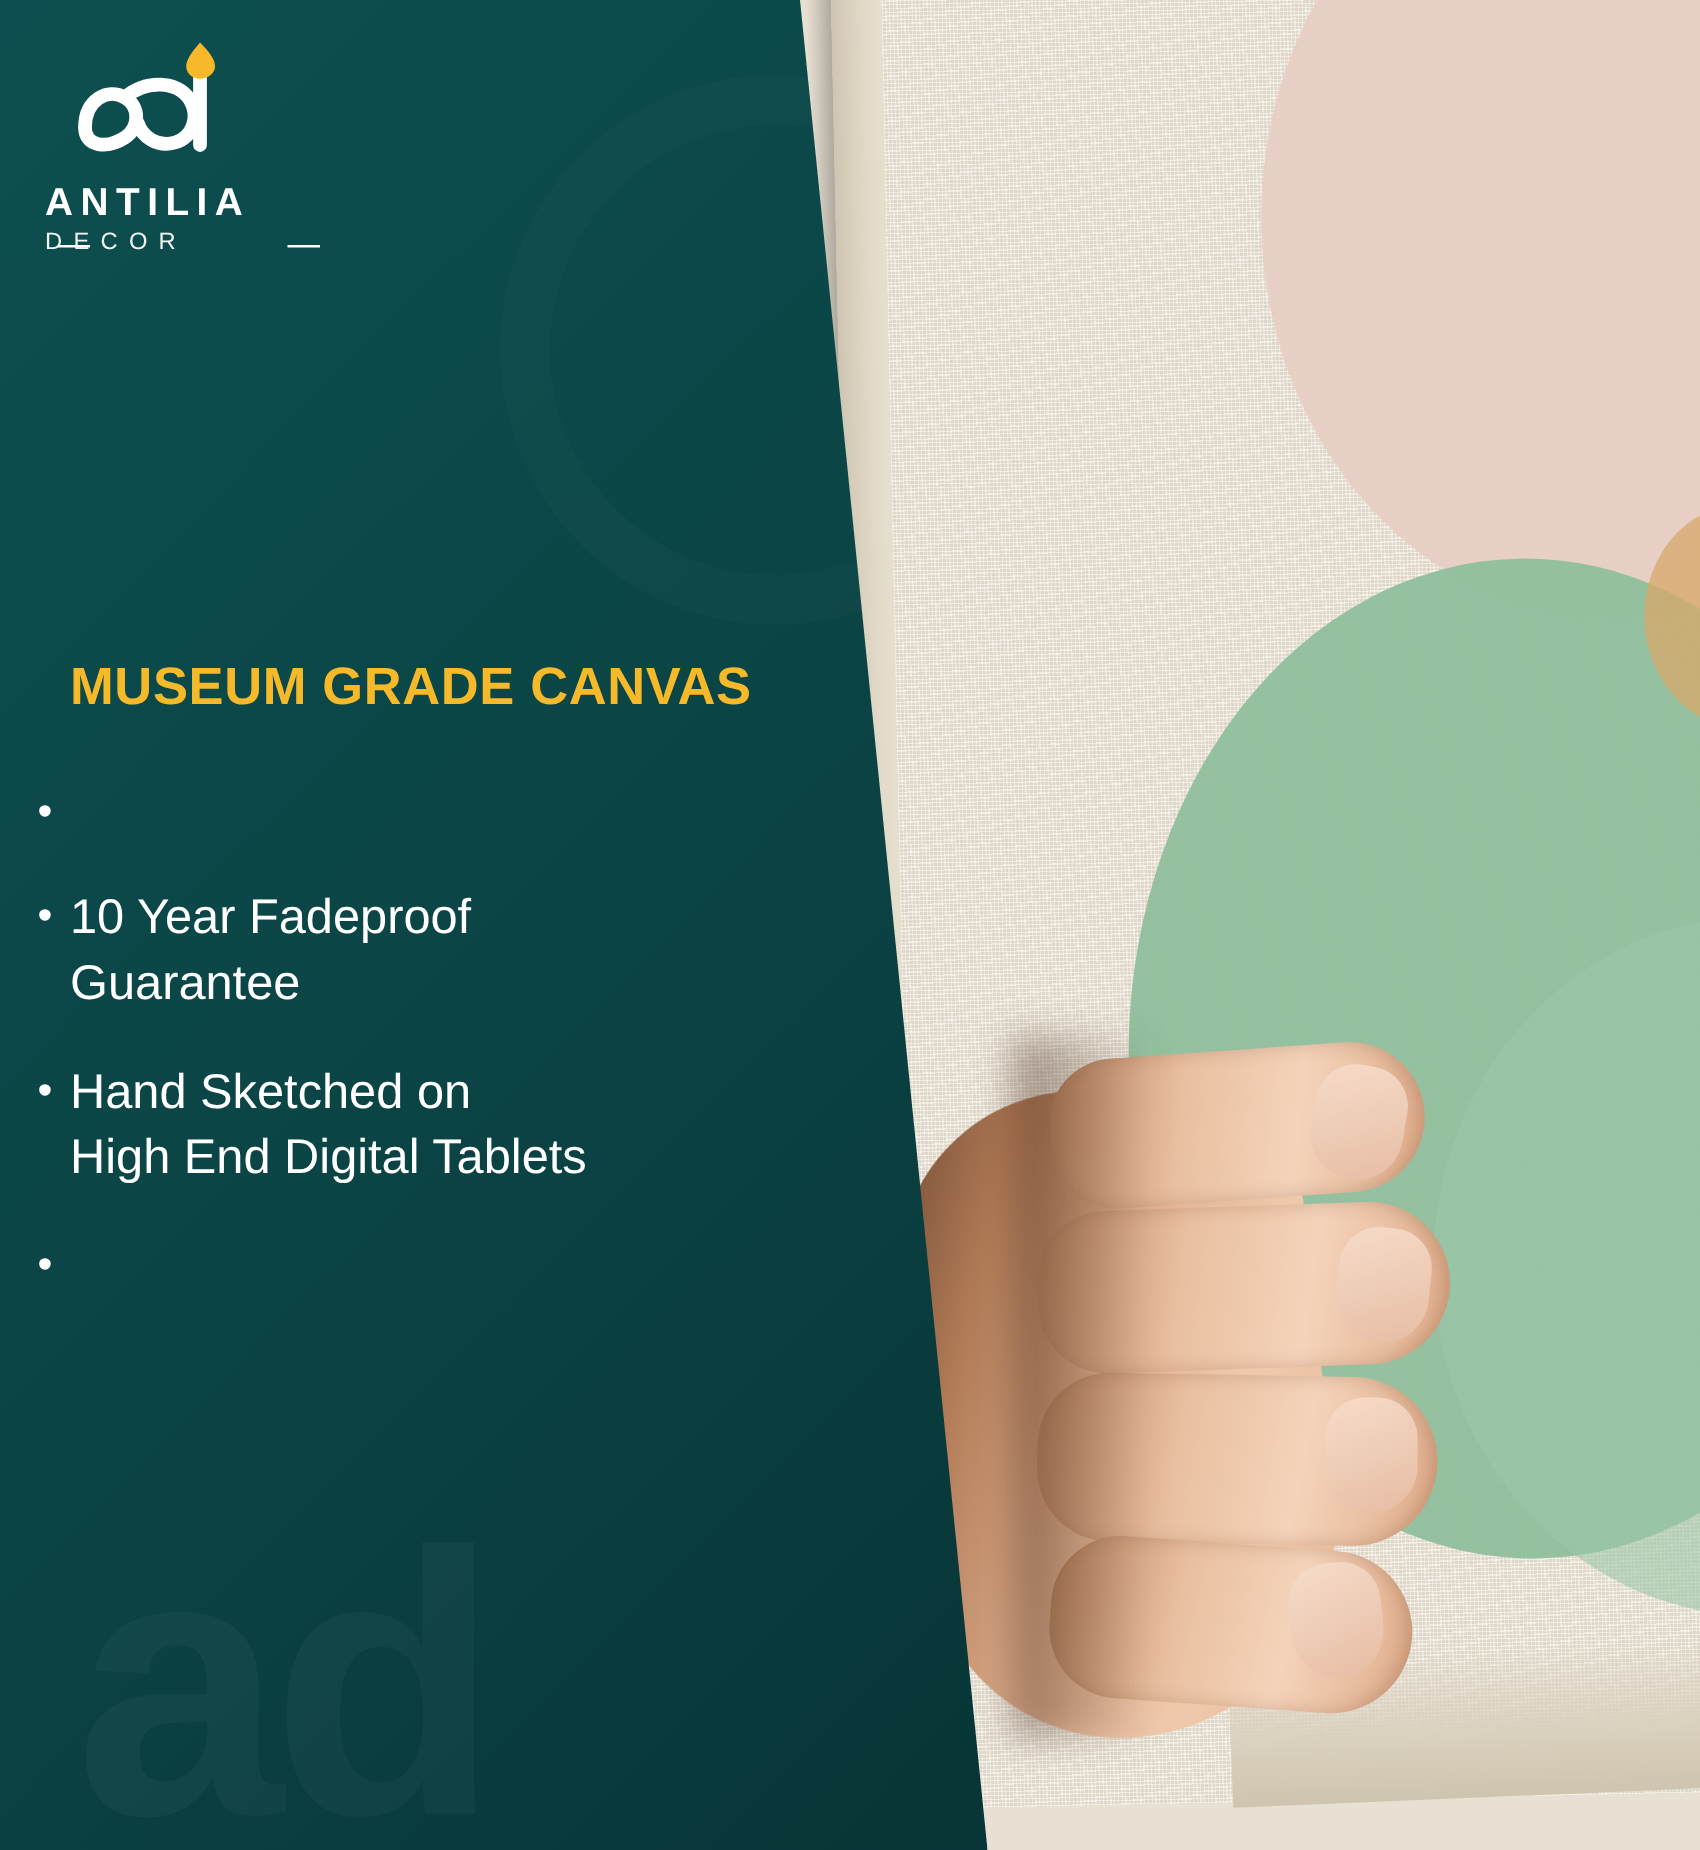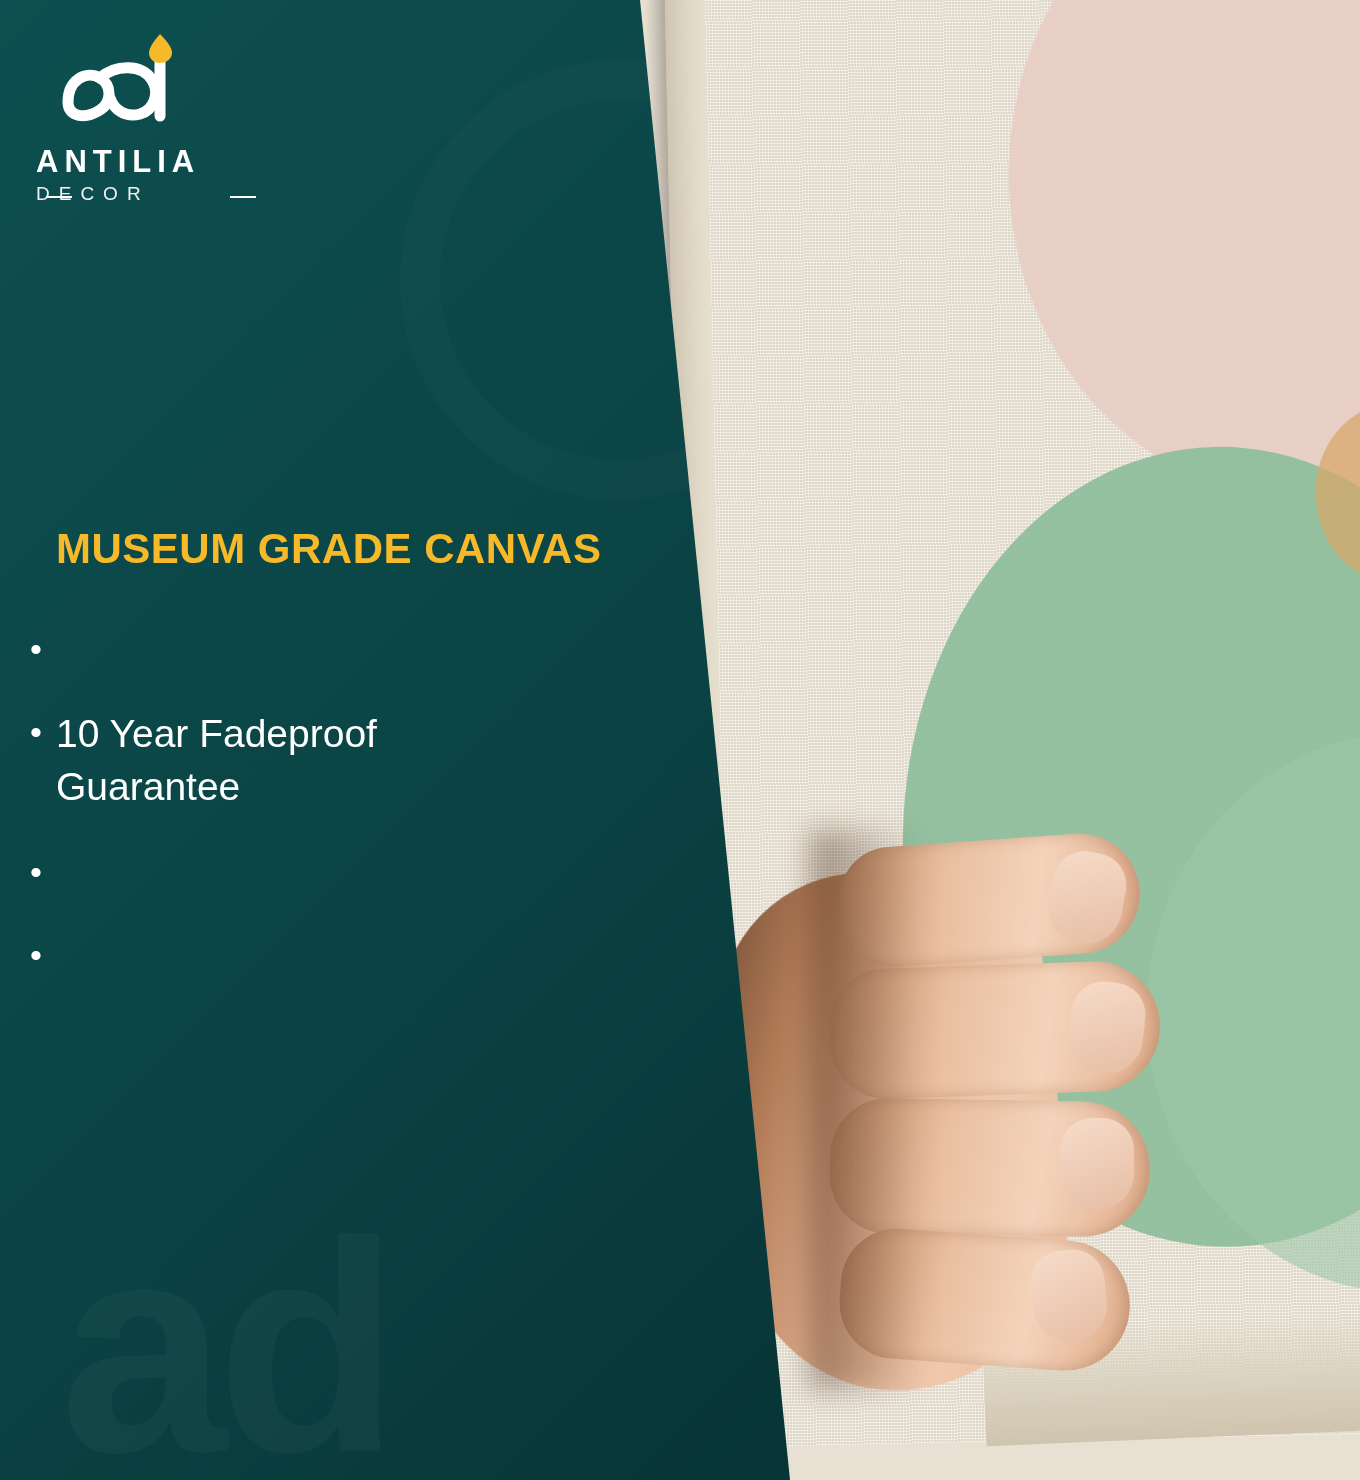--- a/index.html
+++ b/index.html
@@ -334,19 +334,21 @@
     <div class="bullet">
       <span class="dot">•</span>
     </div>
     <div class="bullet">
       <span class="dot">•</span>
       <span class="txt">10 Year Fadeproof
 Guarantee</span>
     </div>
     <div class="bullet">
       <span class="dot">•</span>
+      <span class="txt">Hand Sketched on
+High End Digital Tablets</span>
     </div>
     <div class="bullet">
       <span class="dot">•</span>
     </div>
   </div>
 
 </div>
 
 </body></html>

